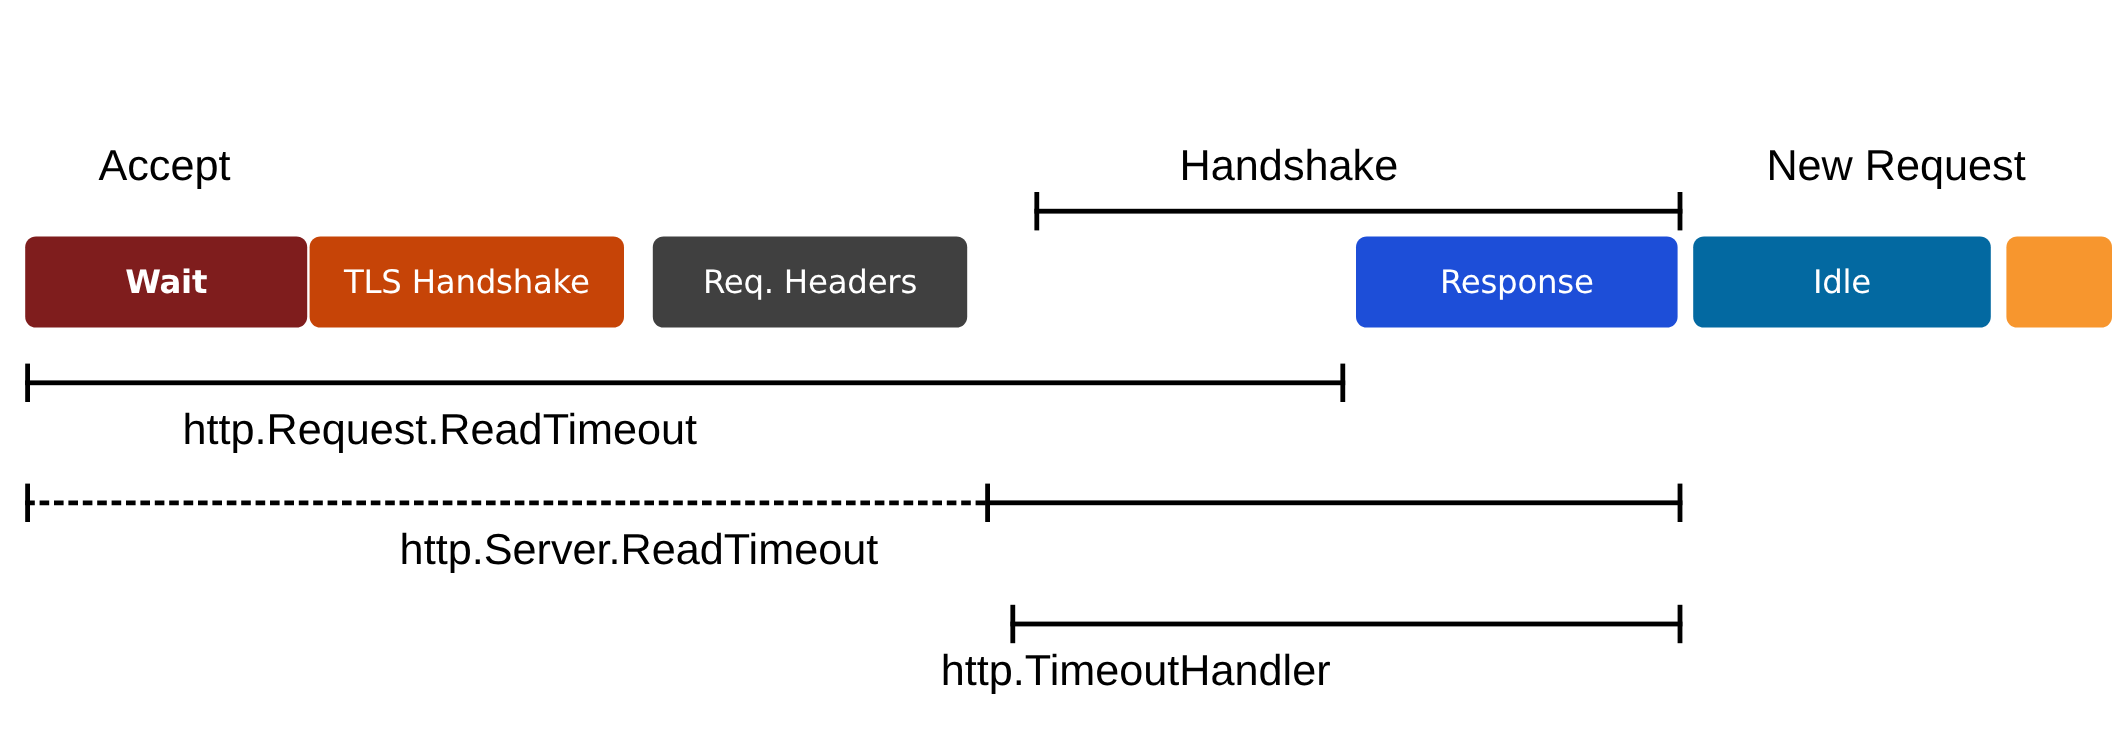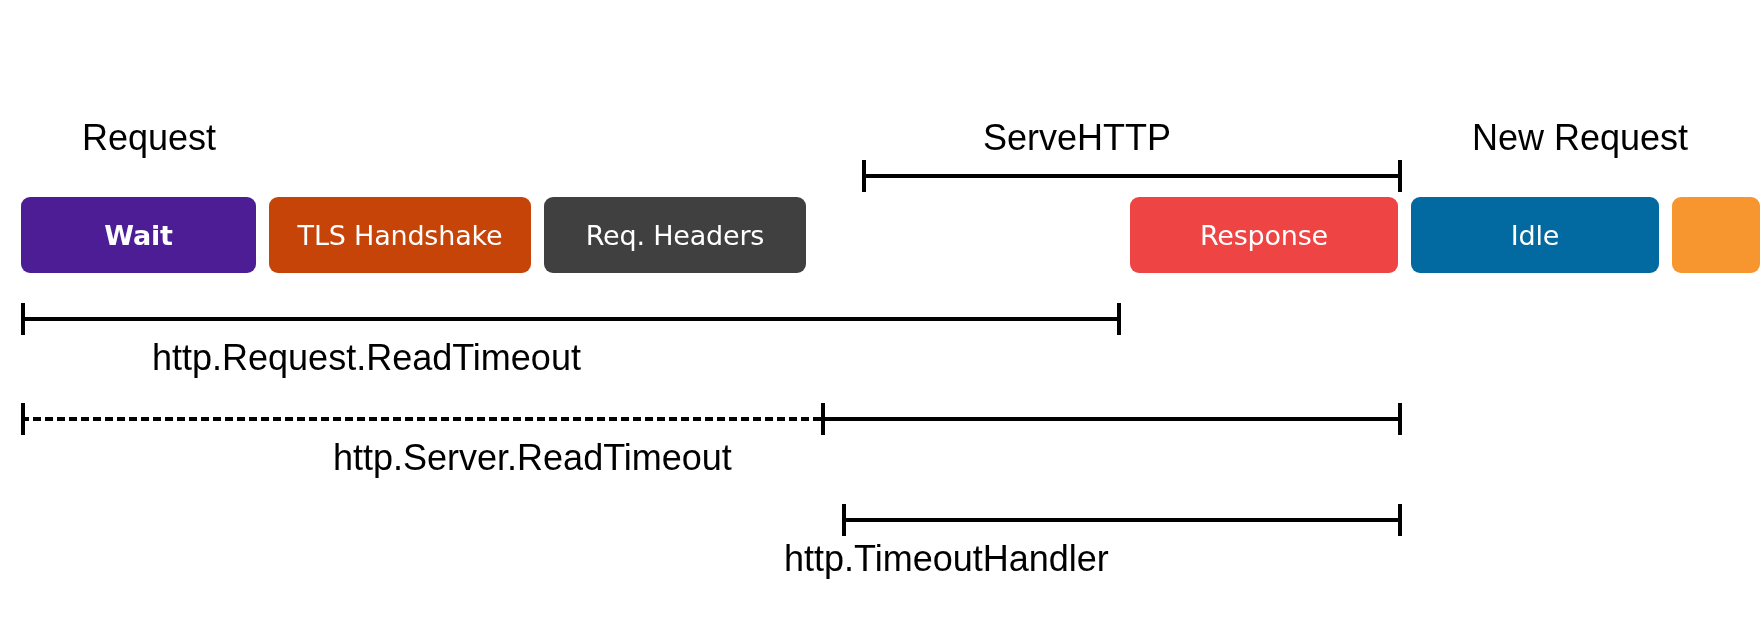--- a/index.html
+++ b/index.html
@@ -88,40 +88,40 @@
     color: #000000;
     white-space: nowrap;
     line-height: 1;
   }
 </style>
 </head>
 <body>
 
 <div id="canvas">
 
-  <div class="group-label" id="gl0" style="left: 82px; top: 120px;">Request</div>
-  <div class="group-label" id="gl1" style="left: 983px; top: 120px;">ServeHTTP</div>
+  <div class="group-label" id="gl0" style="left: 82px; top: 120px;">Accept</div>
+  <div class="group-label" id="gl1" style="left: 983px; top: 120px;">Handshake</div>
   <div class="group-label" id="gl2" style="left: 1472px; top: 120px;">New Request</div>
 
   <div class="span" id="sp0" style="left: 862px; top: 160px; width: 540px;">
     <div class="rule"></div>
     <div class="tick left"></div>
     <div class="tick right"></div>
   </div>
 
-  <div class="phase-box" id="pb0" style="left: 21px; width: 235px; background: #4c1d95;">
+  <div class="phase-box" id="pb0" style="left: 21px; width: 235px; background: #7f1d1d;">
     <span class="phase-label bold" style="color: rgb(255, 255, 255);">Wait</span>
   </div>
-  <div class="phase-box" id="pb1" style="left: 269px; width: 262px; background: rgb(198, 68, 7);">
+  <div class="phase-box" id="pb1" style="left: 258px; width: 262px; background: rgb(198, 68, 7);">
     <span class="phase-label" style="color: rgb(255, 255, 255);">TLS Handshake</span>
   </div>
   <div class="phase-box" id="pb2" style="left: 544px; width: 262px; background: #404040;">
     <span class="phase-label" style="color: rgb(255, 255, 255);">Req. Headers</span>
   </div>
-  <div class="phase-box" id="pb4" style="left: 1130px; width: 268px; background: #ef4444;">
+  <div class="phase-box" id="pb4" style="left: 1130px; width: 268px; background: #1d4ed8;">
     <span class="phase-label" style="color: rgb(255, 255, 255);">Response</span>
   </div>
   <div class="phase-box" id="pb5" style="left: 1411px; width: 248px; background: #0369a1;">
     <span class="phase-label" style="color: rgb(255, 255, 255);">Idle</span>
   </div>
   <div class="phase-box" id="pb6" style="left: 1672px; width: 88px; background: rgb(247, 150, 46);">
     <span class="phase-label" style="color: rgb(255, 255, 255);"></span>
   </div>
 
   <div class="span" id="sp1" style="left: 21px; top: 303px; width: 1100px;">

